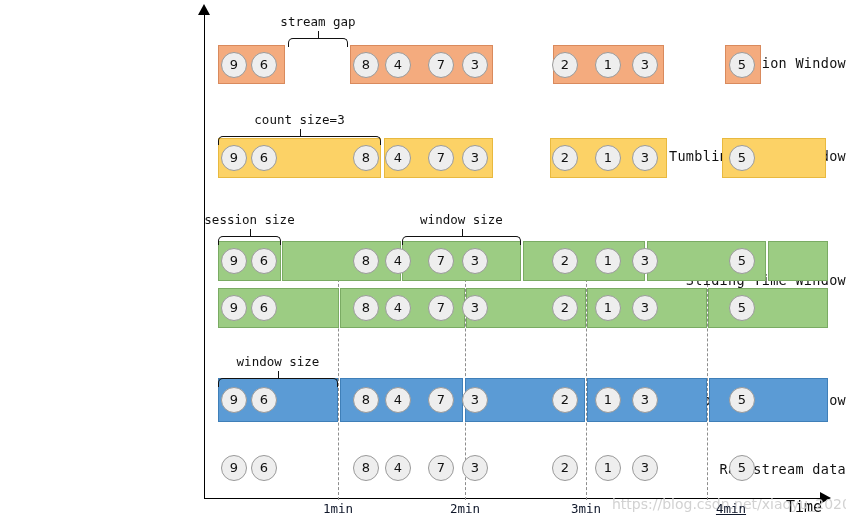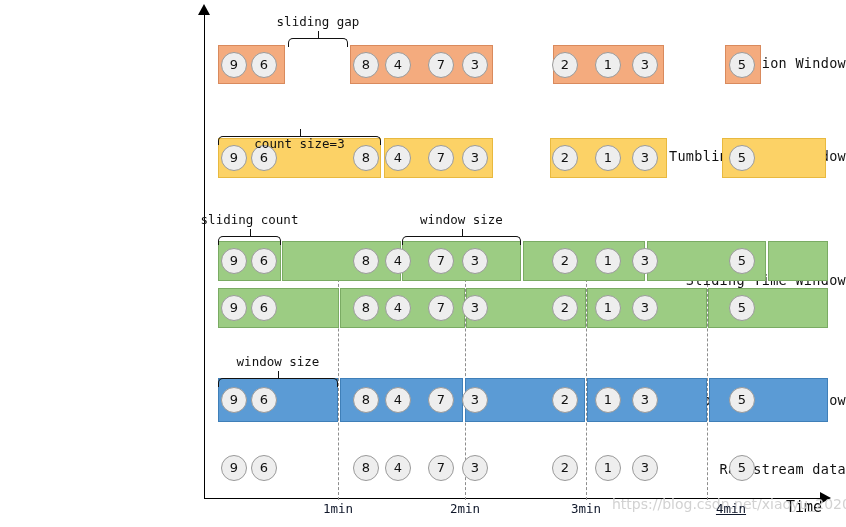--- a/index.html
+++ b/index.html
@@ -160,27 +160,27 @@
       <div class="ev" style="left: 353px; top: 455px;">8</div>
       <div class="ev" style="left: 385px; top: 455px;">4</div>
       <div class="ev" style="left: 428px; top: 455px;">7</div>
       <div class="ev" style="left: 462px; top: 455px;">3</div>
       <div class="ev" style="left: 552px; top: 455px;">2</div>
       <div class="ev" style="left: 595px; top: 455px;">1</div>
       <div class="ev" style="left: 632px; top: 455px;">3</div>
       <div class="ev" style="left: 729px; top: 455px;">5</div>
       <div class="brace" style="left: 288px; top: 38px; width: 60px;"></div>
       <div class="brace-stem" style="left: 318px; top: 31px;"></div>
-      <div class="brace-lbl" style="left: 248px; top: 14px; width: 140px;">sliding gap</div>
+      <div class="brace-lbl" style="left: 248px; top: 14px; width: 140px;">stream gap</div>
       <div class="brace" style="left: 218px; top: 136px; width: 163px;"></div>
       <div class="brace-stem" style="left: 299.5px; top: 129px;"></div>
-      <div class="brace-lbl" style="left: 229.5px; top: 112px; width: 140px; margin-top: 24px;">count size=3</div>
+      <div class="brace-lbl" style="left: 229.5px; top: 112px; width: 140px;">count size=3</div>
       <div class="brace" style="left: 218px; top: 236px; width: 63px;"></div>
       <div class="brace-stem" style="left: 249.5px; top: 229px;"></div>
-      <div class="brace-lbl" style="left: 179.5px; top: 212px; width: 140px;">sliding count</div>
+      <div class="brace-lbl" style="left: 179.5px; top: 212px; width: 140px;">session size</div>
       <div class="brace" style="left: 402px; top: 236px; width: 119px;"></div>
       <div class="brace-stem" style="left: 461.5px; top: 229px;"></div>
       <div class="brace-lbl" style="left: 391.5px; top: 212px; width: 140px;">window size</div>
       <div class="brace" style="left: 218px; top: 378px; width: 120px;"></div>
       <div class="brace-stem" style="left: 278px; top: 371px;"></div>
       <div class="brace-lbl" style="left: 208px; top: 354px; width: 140px;">window size</div>
     </div>
 </div>
 
 </body></html>

